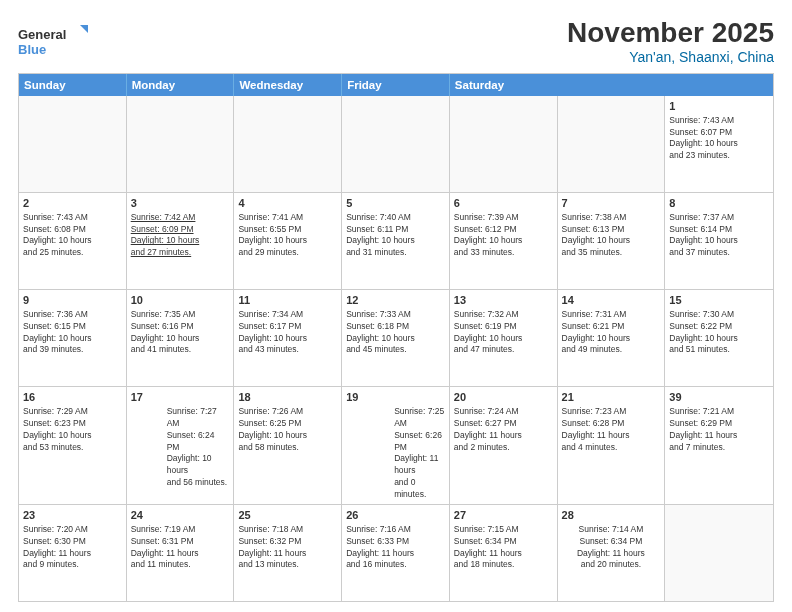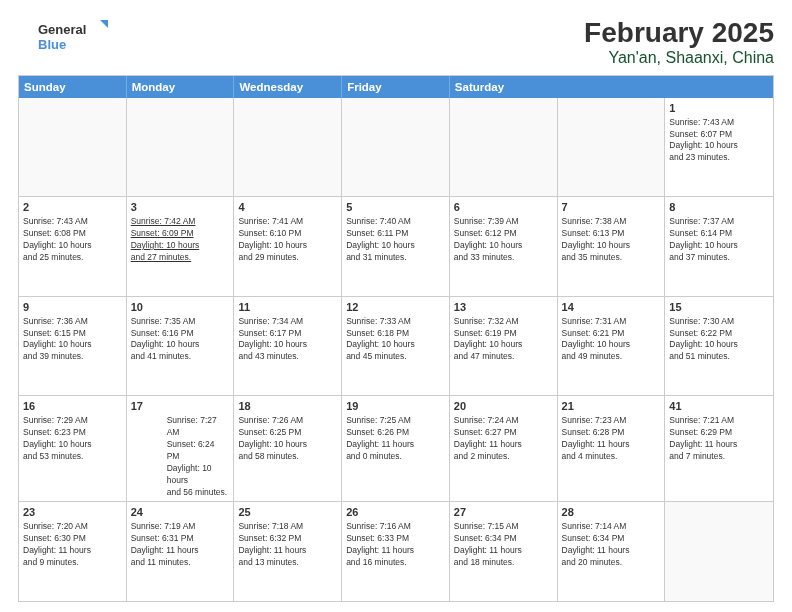--- a/index.html
+++ b/index.html
@@ -13,41 +13,40 @@
     .page {
       width: 792px;
       height: 612px;
       padding: 18px 18px 10px 18px;
       display: flex;
       flex-direction: column;
     }
     .header {
       display: flex;
       justify-content: space-between;
-      align-items: flex-start;
+      align-items: center;
       margin-bottom: 8px;
-      margin-left: 20px;
     }
     .logo {
       display: flex;
       align-items: center;
       gap: 2px;
     }
     .title-block {
       text-align: right;
     }
     .month-title {
       font-size: 28px;
       font-weight: bold;
       color: #333;
       line-height: 1.1;
     }
     .location {
-      font-size: 16px;
-      color: #14532d;
+      font-size: 14px;
+      color: #0369a1;
     }
     .calendar {
       flex: 1;
       border: 1px solid #ccc;
       display: flex;
       flex-direction: column;
     }
     .cal-header-row {
       display: grid;
       grid-template-columns: repeat(7, 1fr);
@@ -103,21 +102,21 @@
 <div class="page">
   <div class="header">
     <div class="logo">
     <svg width="70" height="36" viewBox="0 0 70 36">
       <text x="0" y="16" font-size="13" font-weight="bold" font-family="Arial" fill="#333">General</text>
       <polygon points="62,2 70,2 70,10" fill="#4a90d9"></polygon>
       <text x="0" y="31" font-size="13" font-weight="bold" font-family="Arial" fill="#4a90d9">Blue</text>
     </svg>
   </div>
     <div class="title-block">
-      <div class="month-title">February 2025</div>
+      <div class="month-title">November 2025</div>
       <div class="location">Yan'an, Shaanxi, China</div>
     </div>
   </div>
 
   <div class="calendar">
     <div class="cal-header-row">
         <div class="cal-header-cell">Sunday</div>
         <div class="cal-header-cell">Monday</div>
         <div class="cal-header-cell">Wednesday</div>
         <div class="cal-header-cell">Friday</div>
@@ -150,21 +149,21 @@
           <div class="cal-cell">
             <span class="day-num">3</span>
             <div class="cell-text" style="white-space: pre-line; text-decoration: underline;">Sunrise: 7:42 AM
 Sunset: 6:09 PM
 Daylight: 10 hours
 and 27 minutes.</div>
           </div>
           <div class="cal-cell">
             <span class="day-num">4</span>
             <div class="cell-text" style="white-space: pre-line;">Sunrise: 7:41 AM
-Sunset: 6:10 PM
+Sunset: 6:55 PM
 Daylight: 10 hours
 and 29 minutes.</div>
           </div>
           <div class="cal-cell">
             <span class="day-num">5</span>
             <div class="cell-text" style="white-space: pre-line;">Sunrise: 7:40 AM
 Sunset: 6:11 PM
 Daylight: 10 hours
 and 31 minutes.</div>
           </div>
@@ -258,41 +257,41 @@
           </div>
           <div class="cal-cell">
             <span class="day-num">18</span>
             <div class="cell-text" style="white-space: pre-line;">Sunrise: 7:26 AM
 Sunset: 6:25 PM
 Daylight: 10 hours
 and 58 minutes.</div>
           </div>
           <div class="cal-cell">
             <span class="day-num">19</span>
-            <div class="cell-text" style="white-space: pre-line;">Sunrise: 7:25 AM
+            <div class="cell-text" style="white-space: pre-line; margin-left: 48px;">Sunrise: 7:25 AM
 Sunset: 6:26 PM
 Daylight: 11 hours
 and 0 minutes.</div>
           </div>
           <div class="cal-cell">
             <span class="day-num">20</span>
             <div class="cell-text" style="white-space: pre-line;">Sunrise: 7:24 AM
 Sunset: 6:27 PM
 Daylight: 11 hours
 and 2 minutes.</div>
           </div>
           <div class="cal-cell">
             <span class="day-num">21</span>
             <div class="cell-text" style="white-space: pre-line;">Sunrise: 7:23 AM
 Sunset: 6:28 PM
 Daylight: 11 hours
 and 4 minutes.</div>
           </div>
           <div class="cal-cell">
-            <span class="day-num">41</span>
+            <span class="day-num">39</span>
             <div class="cell-text" style="white-space: pre-line;">Sunrise: 7:21 AM
 Sunset: 6:29 PM
 Daylight: 11 hours
 and 7 minutes.</div>
           </div>
         </div>
         <div class="cal-row">
           <div class="cal-cell">
             <span class="day-num">23</span>
             <div class="cell-text" style="white-space: pre-line;">Sunrise: 7:20 AM
@@ -323,21 +322,21 @@
           </div>
           <div class="cal-cell">
             <span class="day-num">27</span>
             <div class="cell-text" style="white-space: pre-line;">Sunrise: 7:15 AM
 Sunset: 6:34 PM
 Daylight: 11 hours
 and 18 minutes.</div>
           </div>
           <div class="cal-cell">
             <span class="day-num">28</span>
-            <div class="cell-text" style="white-space: pre-line;">Sunrise: 7:14 AM
+            <div class="cell-text" style="white-space: pre-line; text-align: center;">Sunrise: 7:14 AM
 Sunset: 6:34 PM
 Daylight: 11 hours
 and 20 minutes.</div>
           </div>
           <div class="cal-cell empty"></div>
         </div>
       </div>
   </div>
 </div>
 

